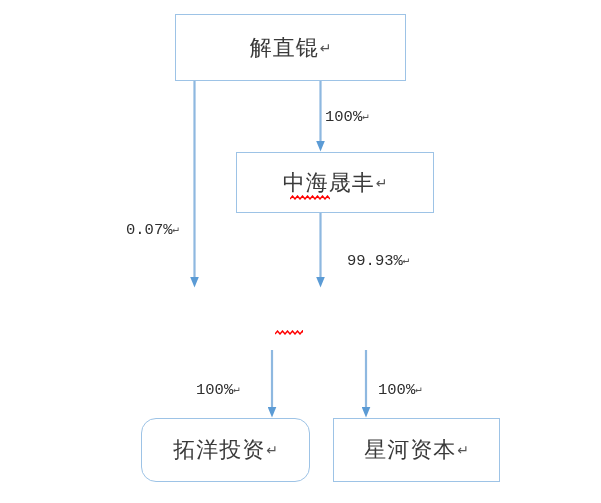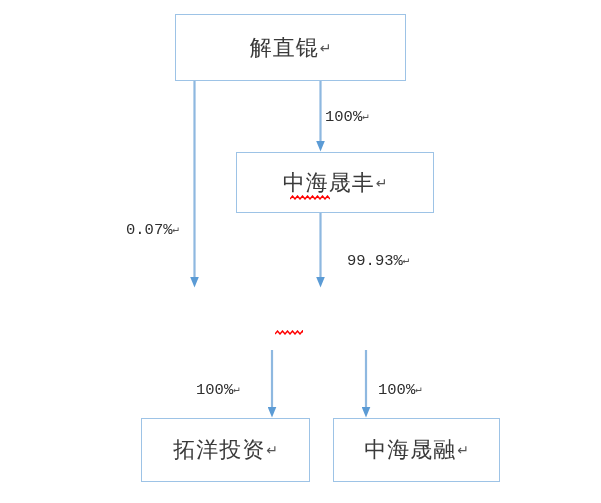--- a/index.html
+++ b/index.html
@@ -113,29 +113,29 @@
     </span>
   </div>
 
   <div class="node-box" style="left:236px; top:152px; width:198px; height:61px;text-align:right;">
     <span class="node-label">
       <span>中海晟丰</span><span class="pilcrow">↵</span>
     </span>
   </div>
 
 
-  <div class="node-box" style="left:141px; top:418px; width:169px; height:64px;">
+  <div class="node-box" style="left:141px; top:418px; width:169px; height:64px;border-radius:15px;">
     <span class="node-label">
       <span>拓洋投资</span><span class="pilcrow">↵</span>
     </span>
   </div>
 
   <div class="node-box" style="left:333px; top:418px; width:167px; height:64px;">
     <span class="node-label">
-      <span>中海晟融</span><span class="pilcrow">↵</span>
+      <span>星河资本</span><span class="pilcrow">↵</span>
     </span>
   </div>
 
   <svg class="squiggle" style="left:290px; top:195px; width:40px; height:5px;" viewBox="0 0 40 5" preserveAspectRatio="none" xmlns="http://www.w3.org/2000/svg">
     <path d="M0,4 L2.5,1 L5,4 L7.5,1 L10,4 L12.5,1 L15,4 L17.5,1 L20,4 L22.5,1 L25,4 L27.5,1 L30,4 L32.5,1 L35,4 L37.5,1 L40,4" fill="none" stroke="#ff0000" stroke-width="1.4"></path>
   </svg>
 
   <svg class="squiggle" style="left:275px; top:330px; width:28px; height:5px;" viewBox="0 0 28 5" preserveAspectRatio="none" xmlns="http://www.w3.org/2000/svg">
     <path d="M0,4 L2.5,1 L5,4 L7.5,1 L10,4 L12.5,1 L15,4 L17.5,1 L20,4 L22.5,1 L25,4 L27.5,1 L28,2.5" fill="none" stroke="#ff0000" stroke-width="1.4"></path>
   </svg>

